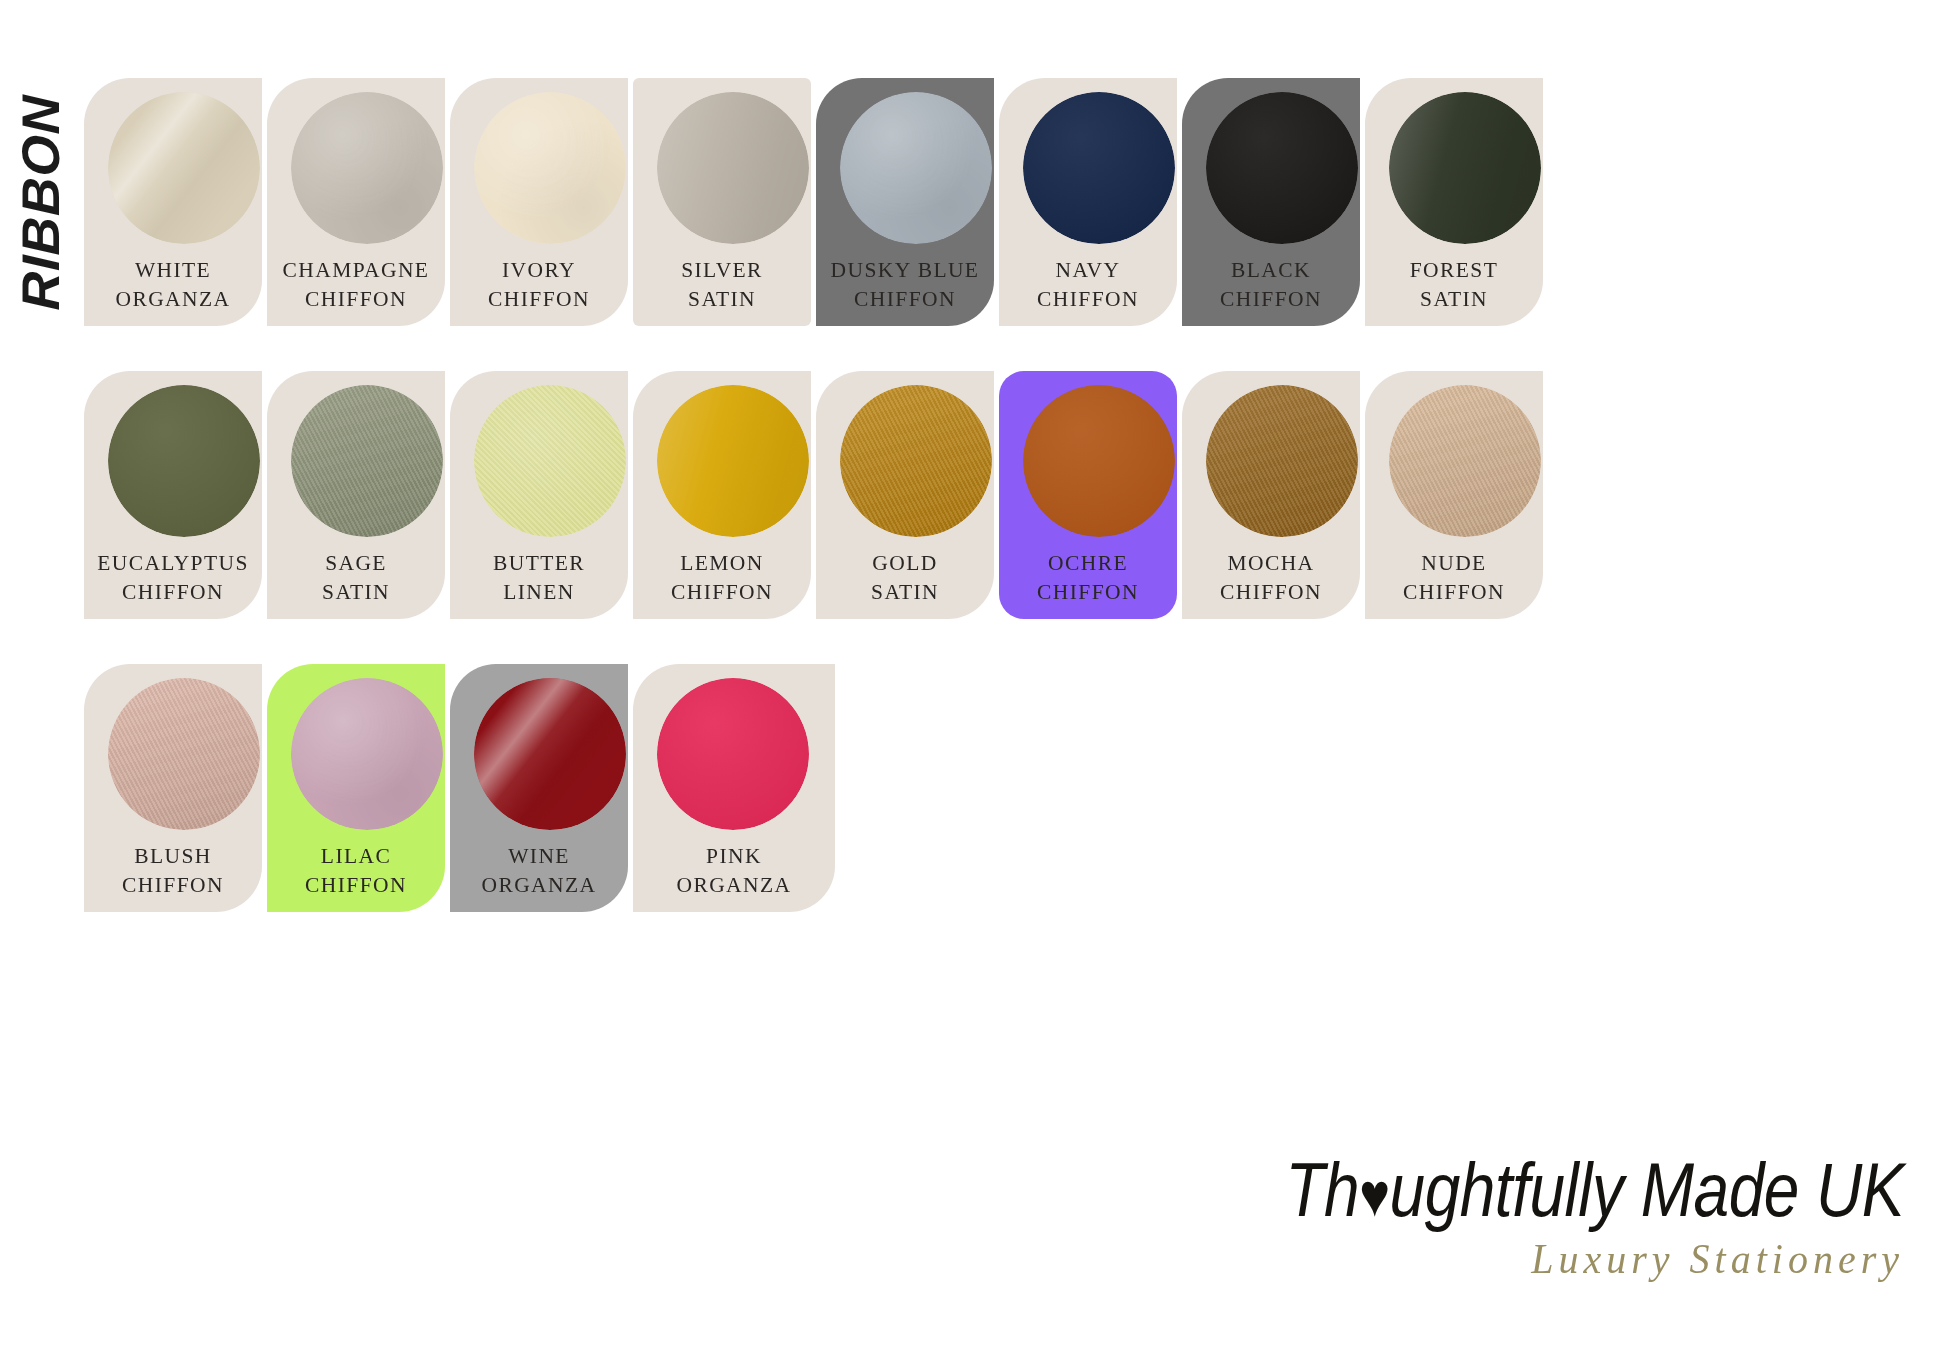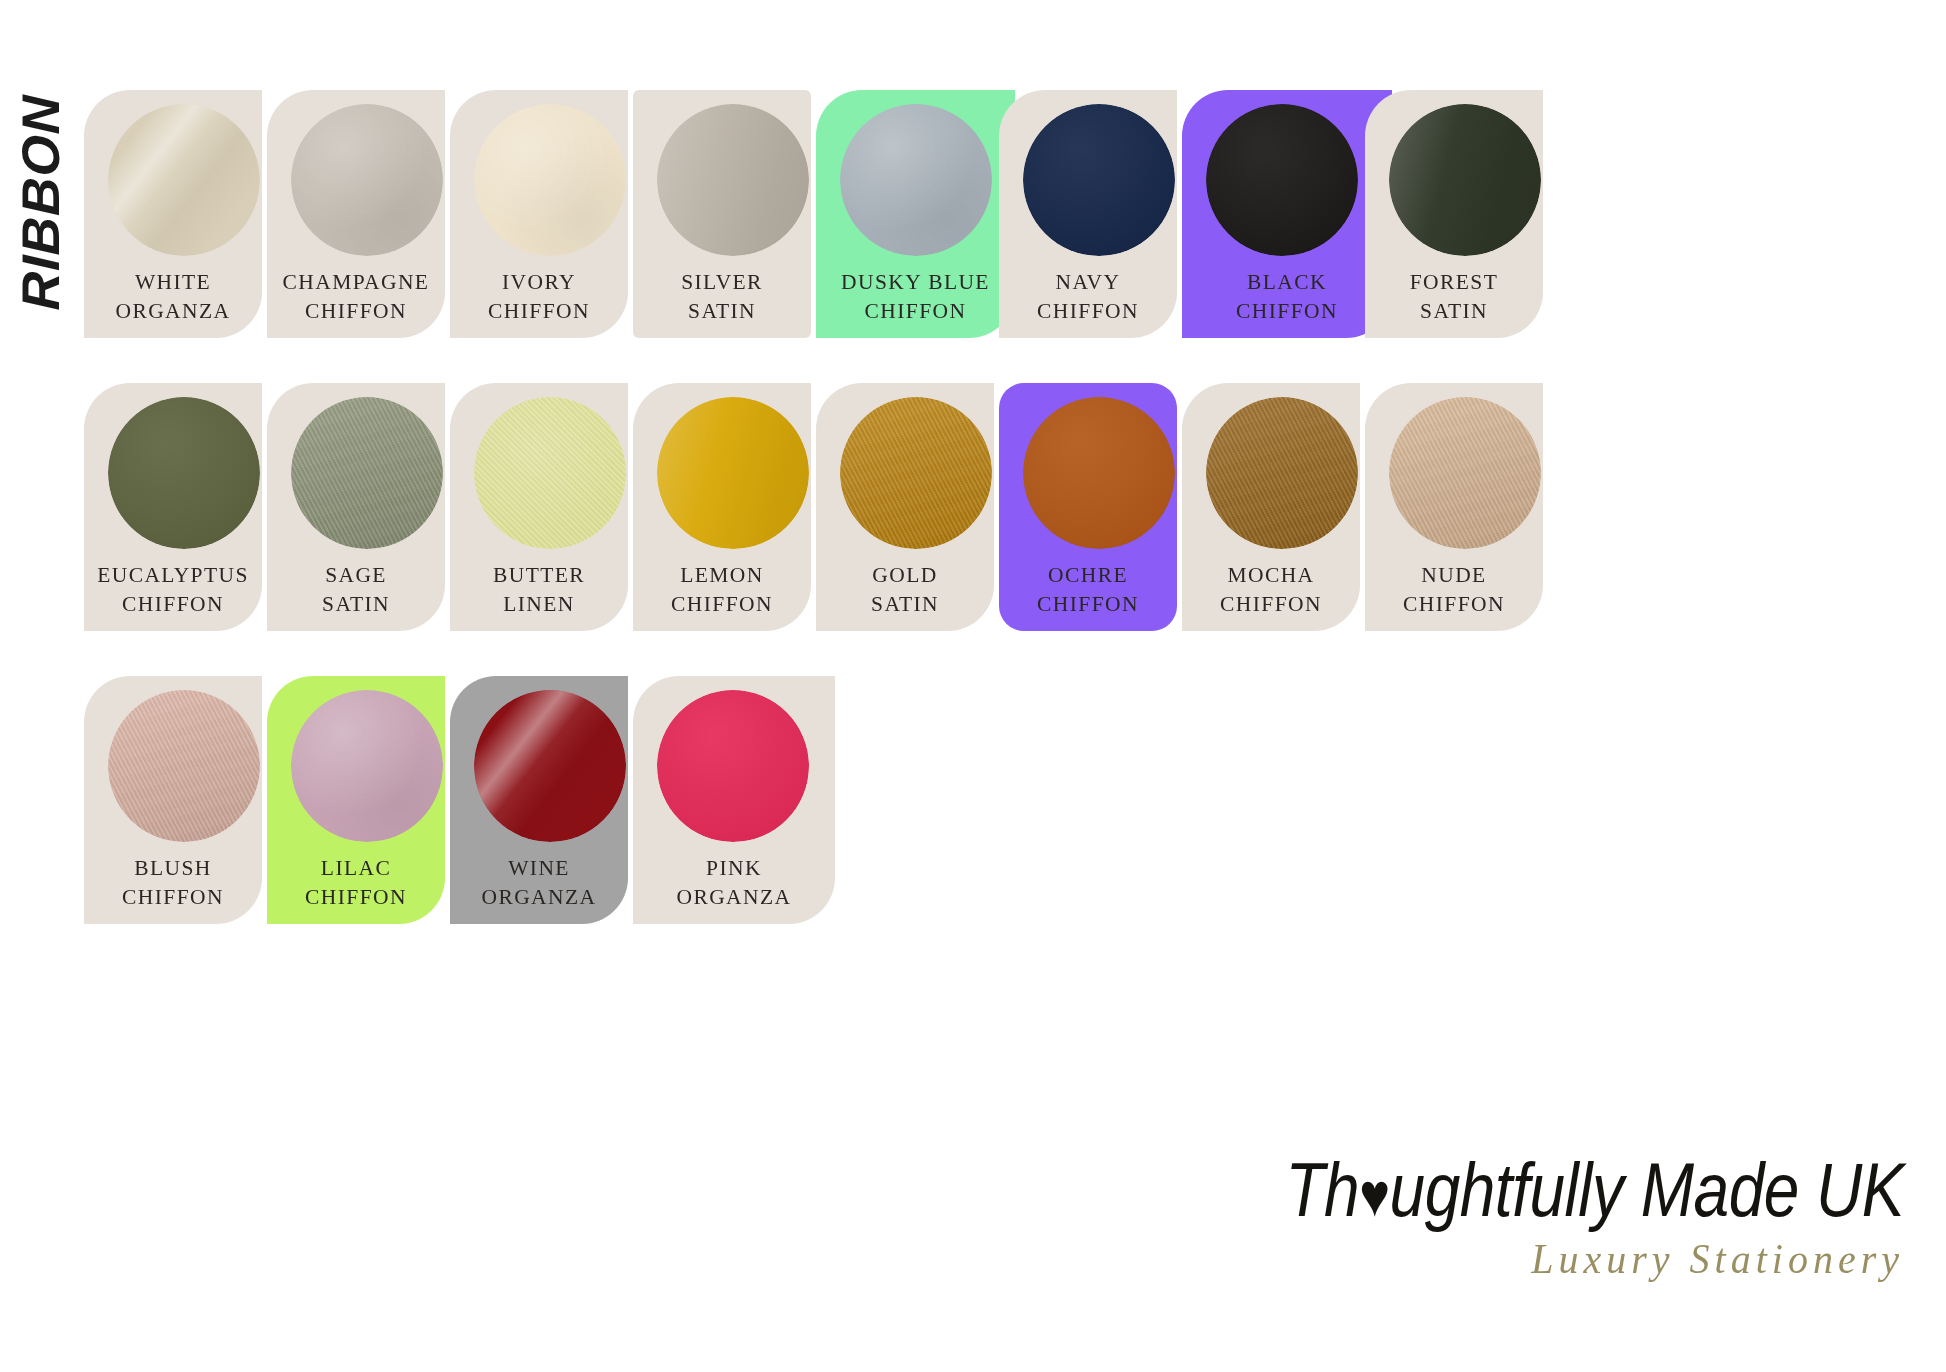--- a/index.html
+++ b/index.html
@@ -29,21 +29,21 @@
     font-size:53px;
     letter-spacing:1px;
     color:#1b1b1b;
     white-space:nowrap;
     transform:skewX(-2deg);
   }
 
   
   #grid{
     position:absolute;
-    left:84px; top:90px;
+    left:84px; top:78px;
     width:1800px;
   }
   .row{
     display:flex;
     gap:0px;
     margin-bottom:45px;
   }
   .cell{
     width:178px;
     margin-right:5px;
@@ -210,21 +210,21 @@
             <div class="fill" style="background: rgb(187, 179, 167);"></div>
             <div class="sheen"></div>
           </div>
           <div class="label">
             <span>SILVER</span>
             <span>SATIN</span>
           </div>
         </div>
       </div>
       <div class="cell">
-        <div class="card" style="background: #86efac; padding-left: 21px;">
+        <div class="card" style="background: #737373;">
           <div class="swatch tex-chiffon">
             <div class="fill" style="background: rgb(167, 176, 184);"></div>
             <div class="sheen"></div>
           </div>
           <div class="label">
             <span>DUSKY BLUE</span>
             <span>CHIFFON</span>
           </div>
         </div>
       </div>
@@ -234,21 +234,21 @@
             <div class="fill" style="background: rgb(22, 39, 74);"></div>
             <div class="sheen"></div>
           </div>
           <div class="label">
             <span>NAVY</span>
             <span>CHIFFON</span>
           </div>
         </div>
       </div>
       <div class="cell">
-        <div class="card" style="background: #8b5cf6; padding-left: 32px;">
+        <div class="card" style="background: #737373;">
           <div class="swatch tex-flat">
             <div class="fill" style="background: rgb(28, 26, 24);"></div>
             <div class="sheen"></div>
           </div>
           <div class="label">
             <span>BLACK</span>
             <span>CHIFFON</span>
           </div>
         </div>
       </div>

